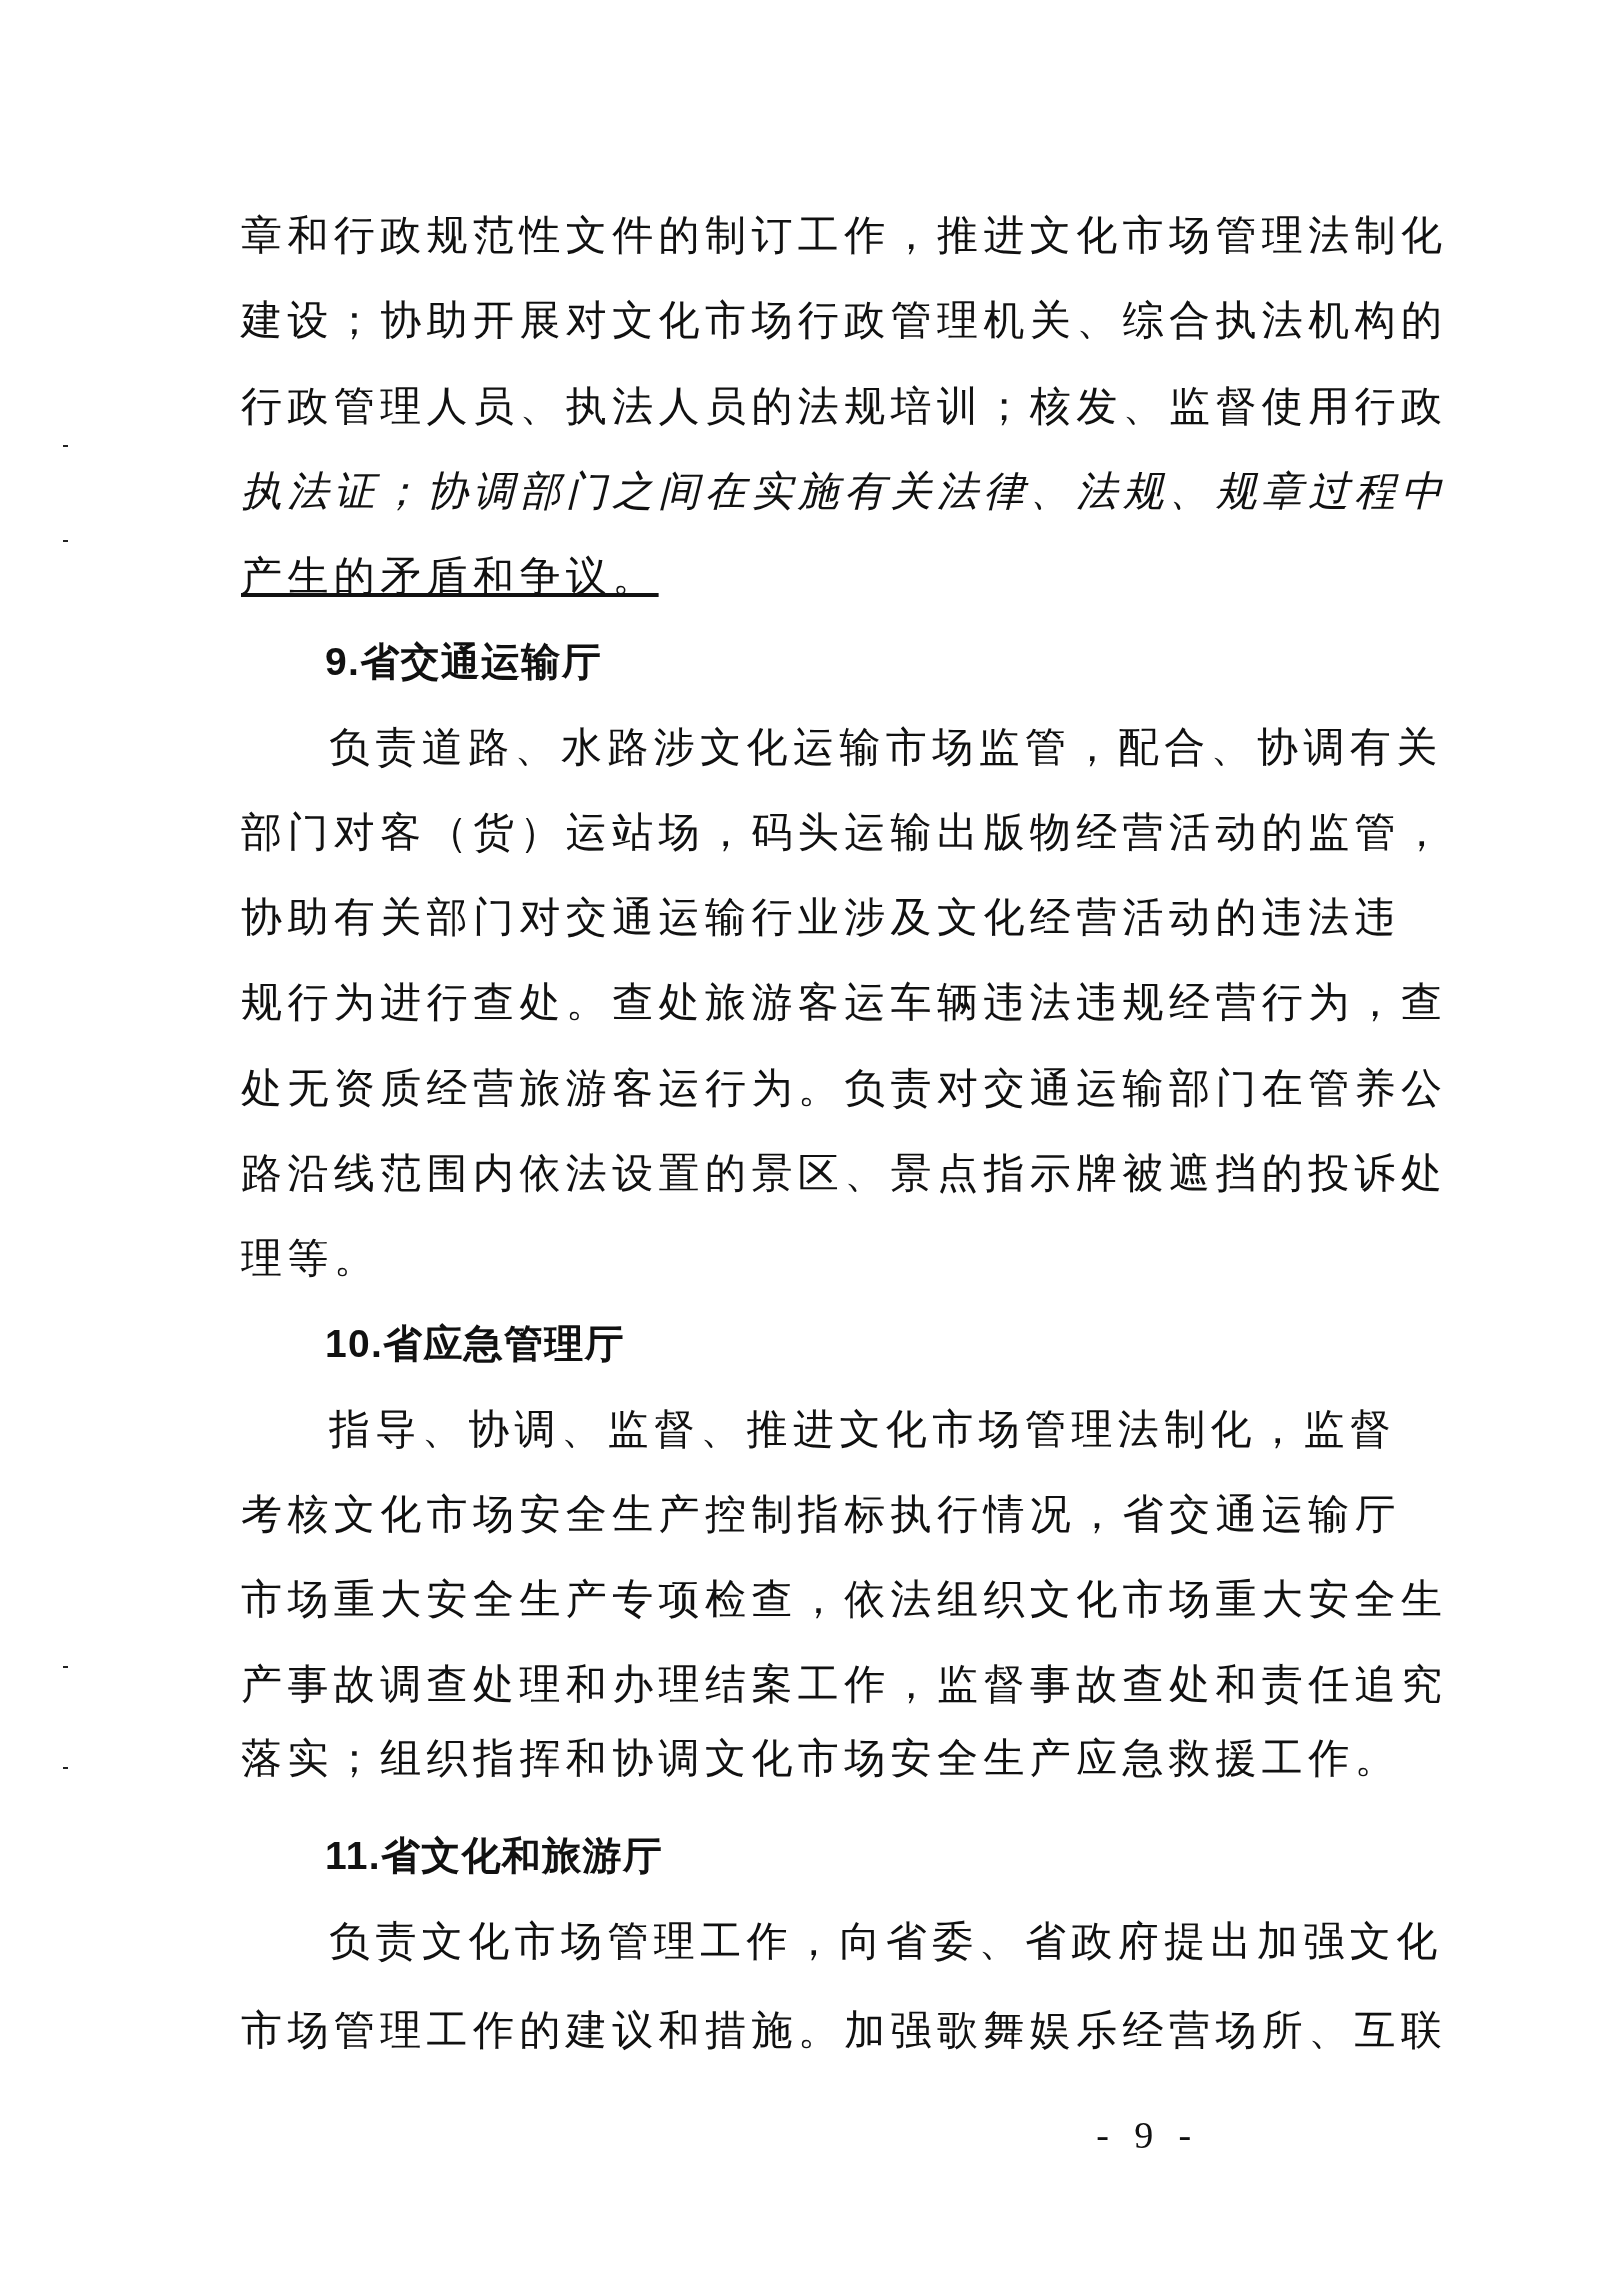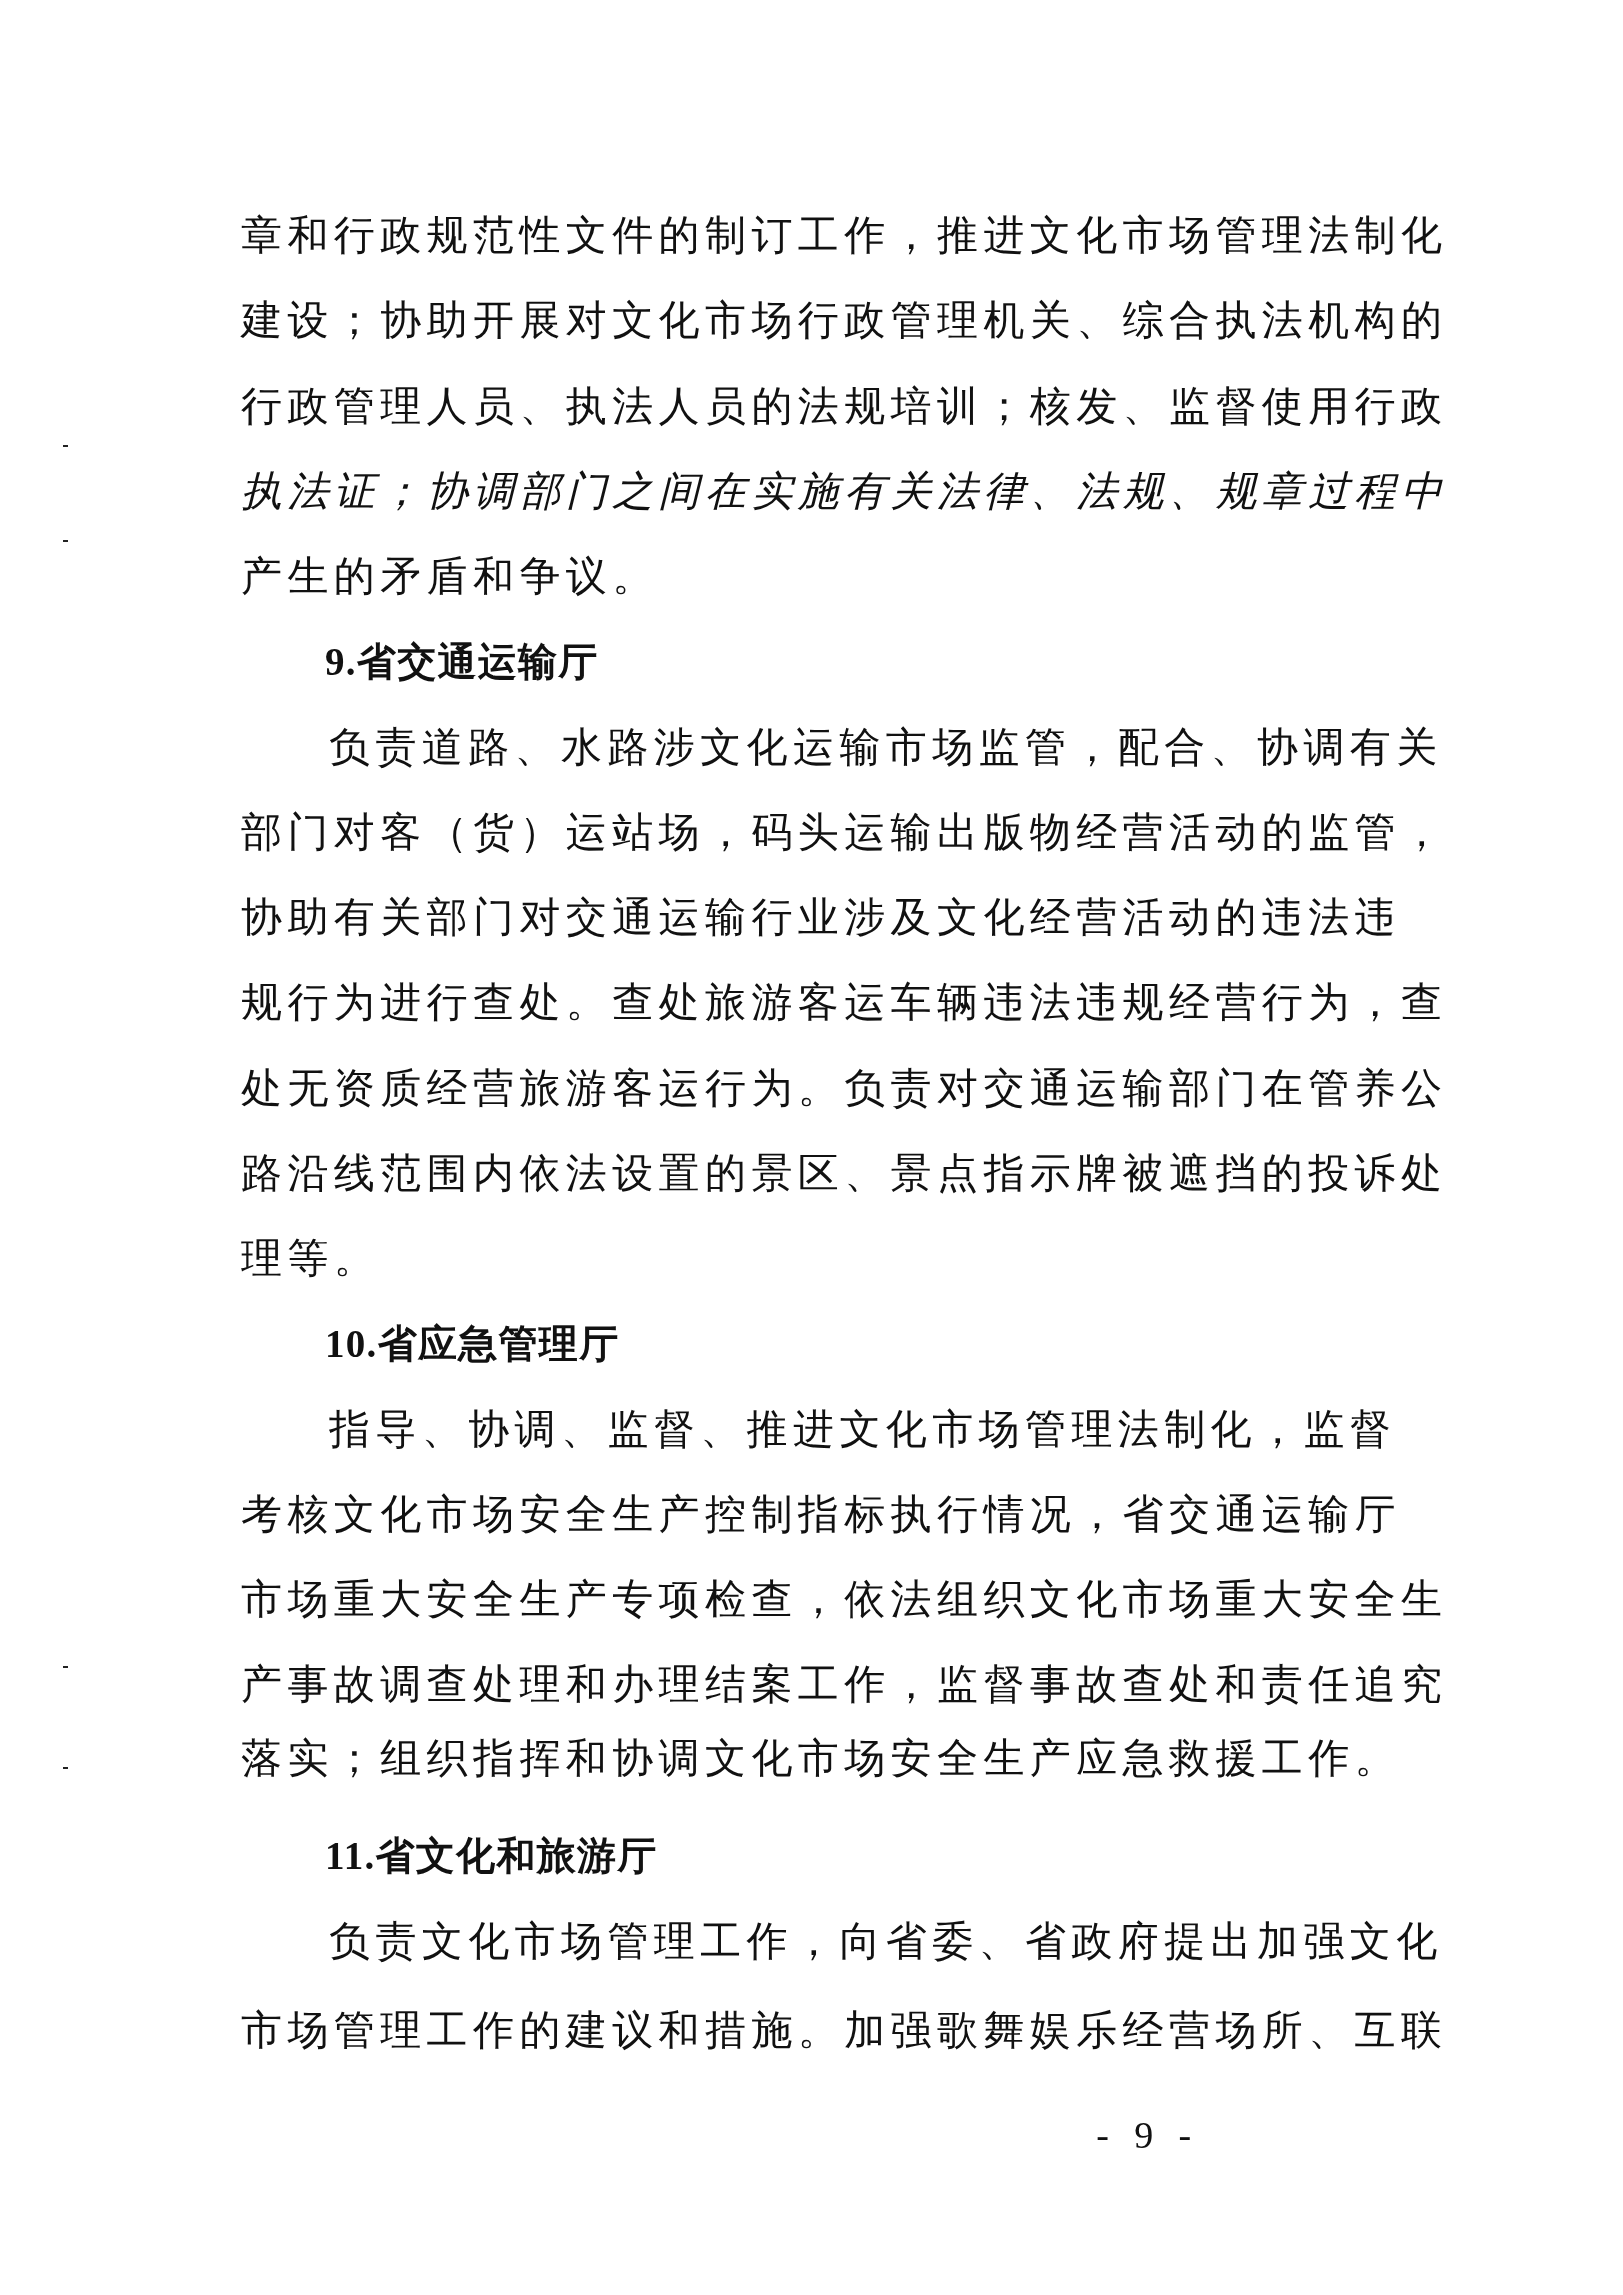--- a/index.html
+++ b/index.html
@@ -43,21 +43,21 @@
       letter-spacing: 5.4px;
       line-height: 52px;
       height: 52px;
       font-weight: normal;
     }
     .line.indent { left: 88px; text-align: right; }
     .heading {
       position: absolute;
       left: 84px;
       white-space: nowrap;
-      font-family: Liberation Serif, serif;
+      font-family: Liberation Sans, sans-serif;
       font-weight: bold;
       font-size: 39px;
       letter-spacing: 1.3px;
       line-height: 52px;
       height: 52px;
     }
     .page-number {
       position: absolute;
       right: 242px;
       top: 2113px;
@@ -76,21 +76,21 @@
   <div class="margin-mark" style="left:63px; top:540px;"></div>
   <div class="margin-mark" style="left:63px; top:1666px;"></div>
   <div class="margin-mark" style="left:63px; top:1767px;"></div>
 
   <div class="content">
 
     <div class="line" style="top:18.3px;">章和行政规范性文件的制订工作，推进文化市场管理法制化</div>
     <div class="line" style="top:103px;">建设；协助开展对文化市场行政管理机关、综合执法机构的</div>
     <div class="line" style="top:189px;">行政管理人员、执法人员的法规培训；核发、监督使用行政</div>
     <div class="line" style="top:274px;font-style:italic;">执法证；协调部门之间在实施有关法律、法规、规章过程中</div>
-    <div class="line" style="top:359px;">产生的矛盾和争议。</div>
+    <div class="line" style="top:359px;text-decoration:underline;">产生的矛盾和争议。</div>
 
     <div class="heading" style="top:445px;">9.省交通运输厅</div>
 
     <div class="line indent" style="top:530px;">负责道路、水路涉文化运输市场监管，配合、协调有关</div>
     <div class="line" style="top:615px;">部门对客（货）运站场，码头运输出版物经营活动的监管，</div>
     <div class="line" style="top:700px;">协助有关部门对交通运输行业涉及文化经营活动的违法违</div>
     <div class="line" style="top:785px;">规行为进行查处。查处旅游客运车辆违法违规经营行为，查</div>
     <div class="line" style="top:871px;">处无资质经营旅游客运行为。负责对交通运输部门在管养公</div>
     <div class="line" style="top:956px;">路沿线范围内依法设置的景区、景点指示牌被遮挡的投诉处</div>
     <div class="line" style="top:1041px;">理等。</div>

